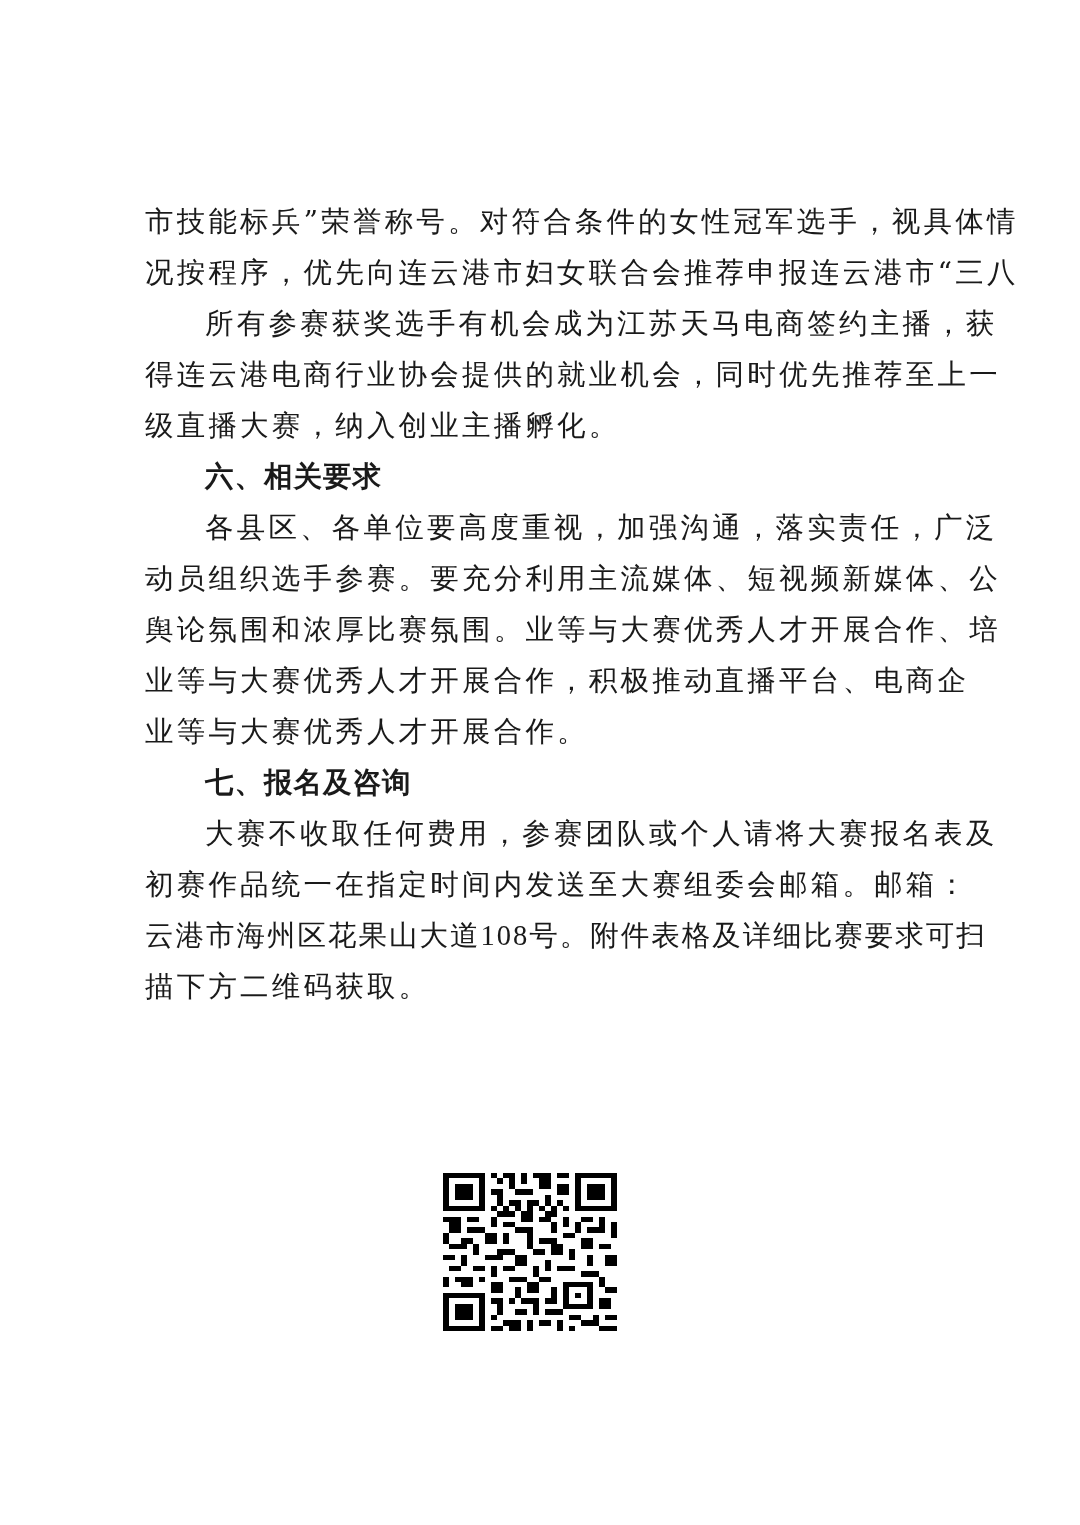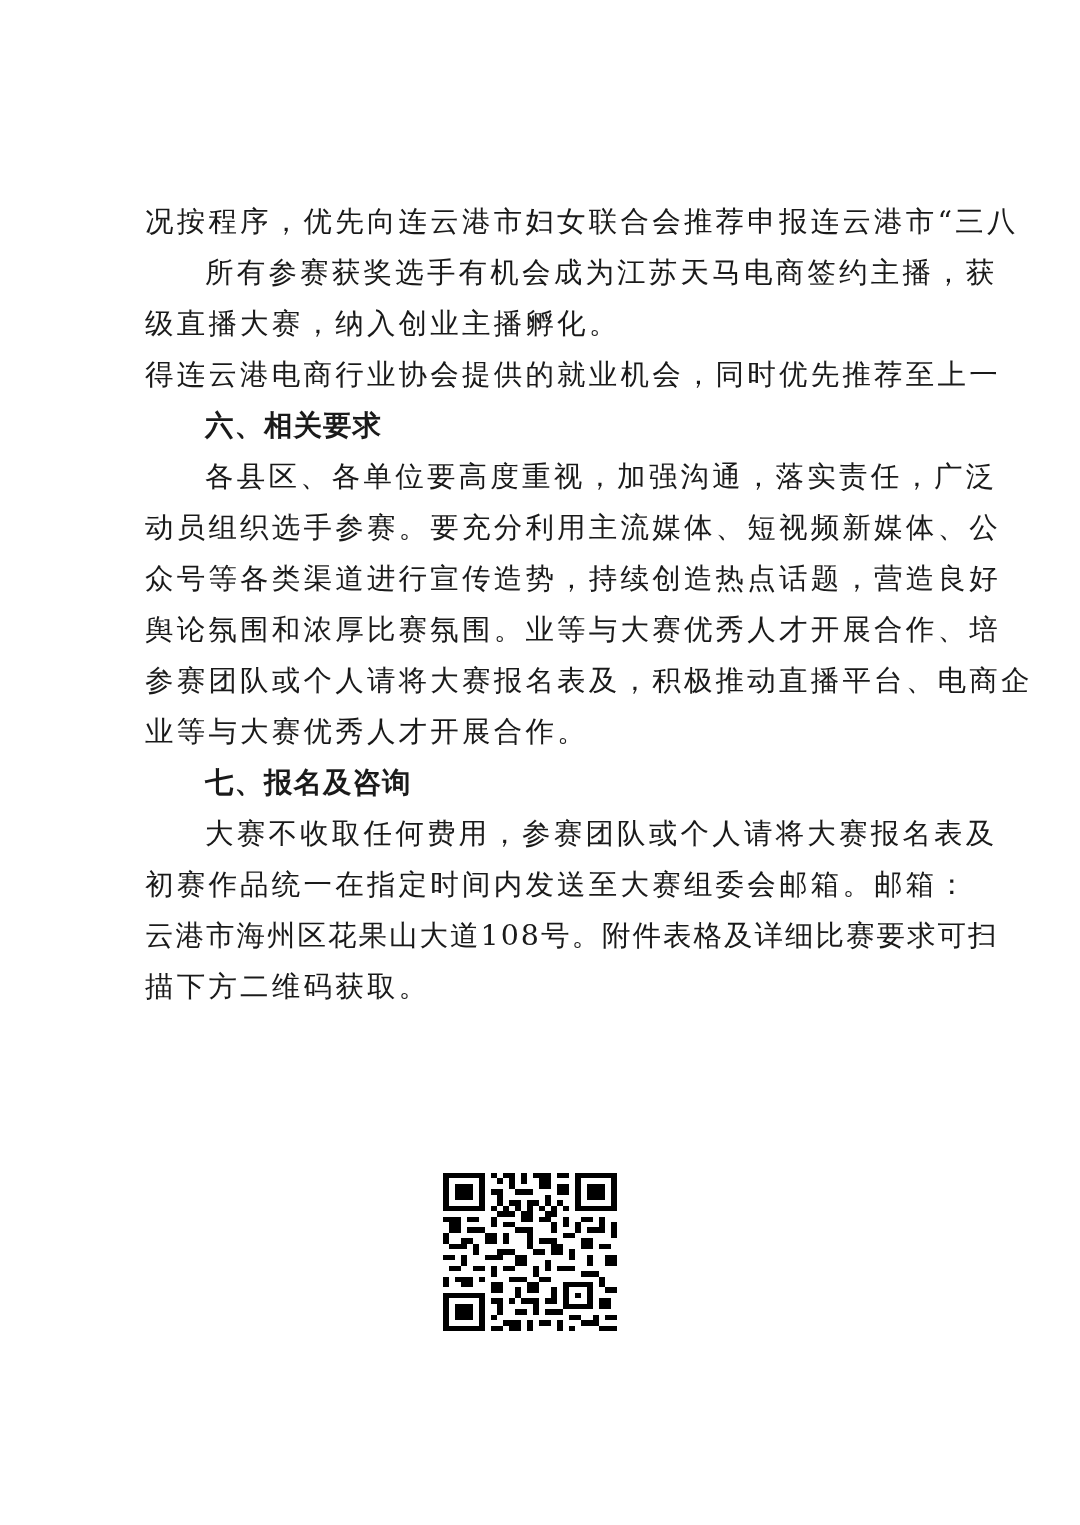--- a/index.html
+++ b/index.html
@@ -53,40 +53,40 @@
       width: 100%;
       height: 100%;
       display: block;
     }
   </style>
 </head>
 <body>
 
 <div class="page">
 
+  <div class="line">市技能标兵”荣誉称号。对符合条件的女性冠军选手，视具体情</div>
   <div class="line">况按程序，优先向连云港市妇女联合会推荐申报连云港市“三八</div>
 
   <div class="line indent">所有参赛获奖选手有机会成为江苏天马电商签约主播，获</div>
+  <div class="line">得连云港电商行业协会提供的就业机会，同时优先推荐至上一</div>
   <div class="line last">级直播大赛，纳入创业主播孵化。</div>
-  <div class="line">得连云港电商行业协会提供的就业机会，同时优先推荐至上一</div>
 
   <div class="line indent heading">六、相关要求</div>
 
   <div class="line indent">各县区、各单位要高度重视，加强沟通，落实责任，广泛</div>
   <div class="line">动员组织选手参赛。要充分利用主流媒体、短视频新媒体、公</div>
-  <div class="line">众号等各类渠道进行宣传造势，持续创造热点话题，营造良好</div>
   <div class="line">舆论氛围和浓厚比赛氛围。业等与大赛优秀人才开展合作、培</div>
-  <div class="line">参赛团队或个人请将大赛报名表及，积极推动直播平台、电商企</div>
+  <div class="line">业等与大赛优秀人才开展合作，积极推动直播平台、电商企</div>
   <div class="line last">业等与大赛优秀人才开展合作。</div>
 
   <div class="line indent heading">七、报名及咨询</div>
 
   <div class="line indent">大赛不收取任何费用，参赛团队或个人请将大赛报名表及</div>
   <div class="line">初赛作品统一在指定时间内发送至大赛组委会邮箱。邮箱：</div>
-  <div class="line" style="letter-spacing:2px;">云港市海州区花果山大道108号。附件表格及详细比赛要求可扫</div>
+  <div class="line" style="letter-spacing:2px;font-family:Liberation Serif, serif;">云港市海州区花果山大道108号。附件表格及详细比赛要求可扫</div>
   <div class="line last">描下方二维码获取。</div>
 </div>
 
 <div class="qr">
   <svg viewBox="0 0 29 29" shape-rendering="crispEdges" preserveAspectRatio="none">
     <rect width="29" height="29" fill="#ffffff"></rect>
     <g fill="#000000">
 
       <rect x="0" y="0" width="7" height="1"></rect>
         <rect x="0" y="6" width="7" height="1"></rect>

